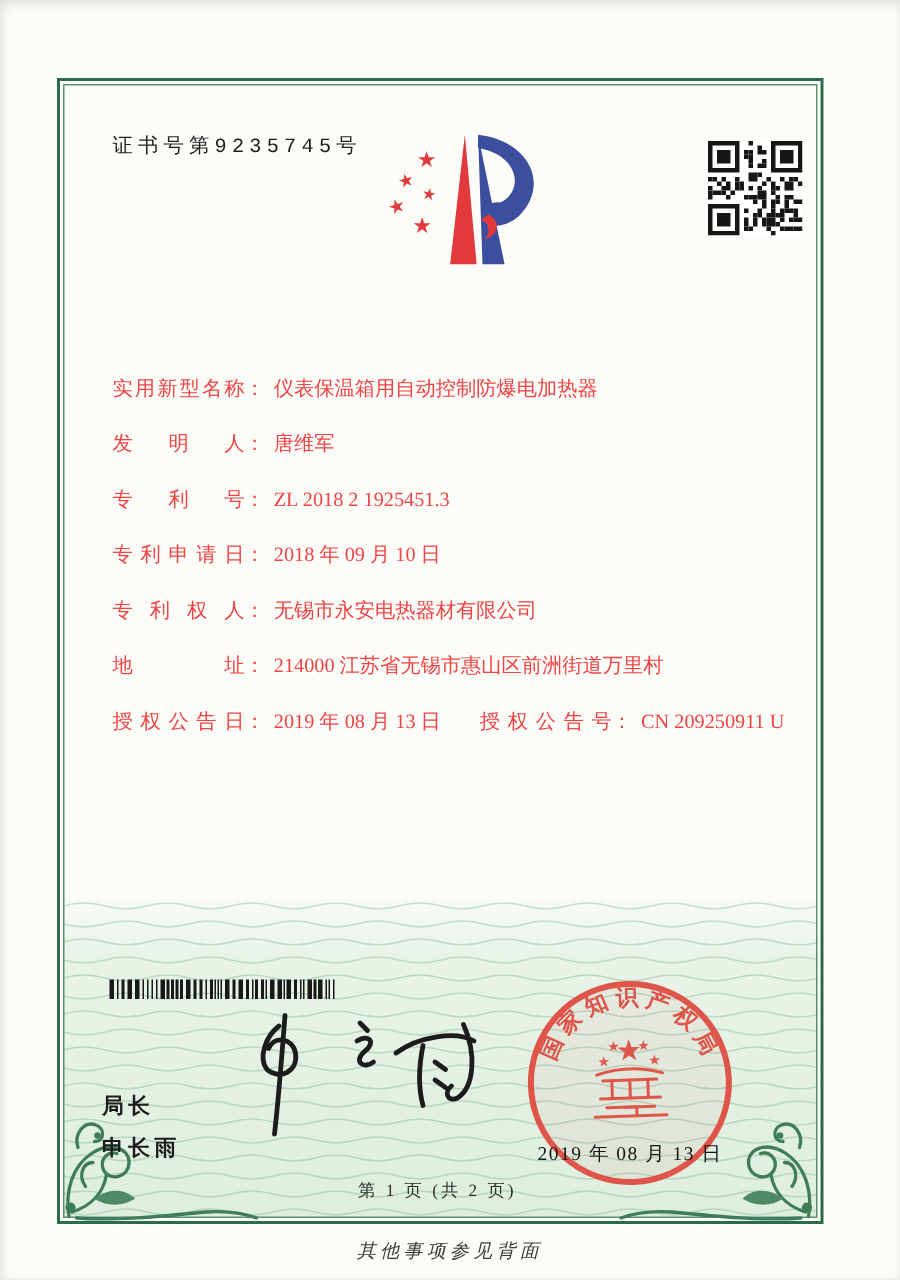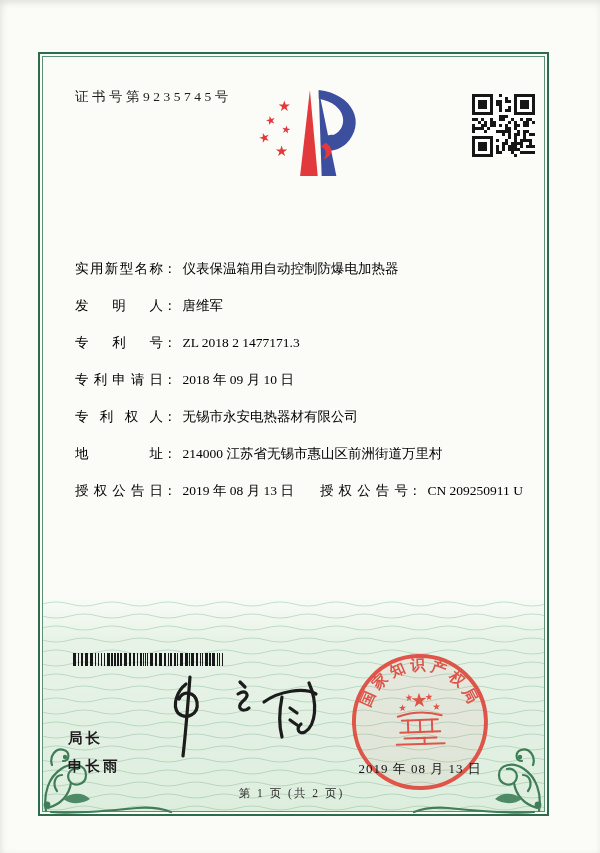--- a/index.html
+++ b/index.html
@@ -12,26 +12,26 @@
   .frame{position:absolute;left:38px;top:52px;width:507px;height:760px;
     border:2.5px solid #2e6b4c;}
   .frame::after{content:"";position:absolute;inset:2px;border:1px solid #5c9173;}
   .band{position:absolute;left:42px;top:600px;width:503px;height:212px;
     background:linear-gradient(#f7fbf6 0%, #e8f3e8 18%, #ddeede 100%);}
   .band svg{position:absolute;inset:0;}
   .flourish{position:absolute;top:735px;width:132px;height:80px;}
   .flourish.left{left:41px;}
   .flourish.right{right:56px;transform:scaleX(-1);}
   .cert-number{position:absolute;left:75px;top:88px;font-size:13.5px;
-    letter-spacing:3.5px;color:#1d1d1d;}
+    letter-spacing:3.5px;color:#1d1d1d;font-family:Liberation Mono, monospace;}
   .logo{position:absolute;left:238px;top:84px;width:134px;height:98px;}
   .qr{position:absolute;left:472px;top:94px;width:63px;height:63px;background:#fff;}
   .title{position:absolute;left:38px;width:507px;top:190px;text-align:center;
     font-size:31px;font-weight:700;letter-spacing:8px;color:#141414;}
-  .fields{position:absolute;left:75px;top:250px;width:470px;font-size:13.5px;color:#000000;}
+  .fields{position:absolute;left:75px;top:240px;width:470px;font-size:13.5px;color:#ef4444;}
   .row{height:37px;display:flex;align-items:center;white-space:nowrap;}
   .flabel{display:inline-block;width:88px;text-align:justify;text-align-last:justify;}
   .fcolon{margin-right:6px;}
   .grant-gap{margin-left:26px;}
   .paras{position:absolute;left:62px;top:504px;width:480px;font-size:13.5px;
     line-height:25px;color:#3c3c37;font-style:italic;}
   .paras p{margin:0;text-indent:2.2em;}
   .barcode{position:absolute;left:73px;top:653px;width:152px;height:13px;
     display:flex;align-items:stretch;}
   .barcode div{height:100%;}
@@ -252,21 +252,21 @@
       <span>仪表保温箱用自动控制防爆电加热器</span>
     </div>
     <div class="row">
       <span class="flabel">发明人</span>
         <span class="fcolon">：</span>
       <span>唐维军</span>
     </div>
     <div class="row">
       <span class="flabel">专利号</span>
         <span class="fcolon">：</span>
-      <span>ZL 2018 2 1477171.3</span>
+      <span>ZL 2018 2 1925451.3</span>
     </div>
     <div class="row">
       <span class="flabel">专利申请日</span>
         <span class="fcolon">：</span>
       <span>2018 年 09 月 10 日</span>
     </div>
     <div class="row">
       <span class="flabel">专利权人</span>
         <span class="fcolon">：</span>
       <span>无锡市永安电热器材有限公司</span>
@@ -419,14 +419,15 @@
         <path d="M60,84 H100"></path>
         <path d="M64,90 H96"></path>
         <path d="M56,96 H104"></path>
         <path d="M76,90 h8 v6"></path>
       </g>
     </g>
   </svg>
   <div class="seal-date">2019 年 08 月 13 日</div>
 
   <div class="page-note">第 1 页 (共 2 页)</div>
+  <div class="back-note">其他事项参见背面</div>
 
 </div>
 
 </body></html>

